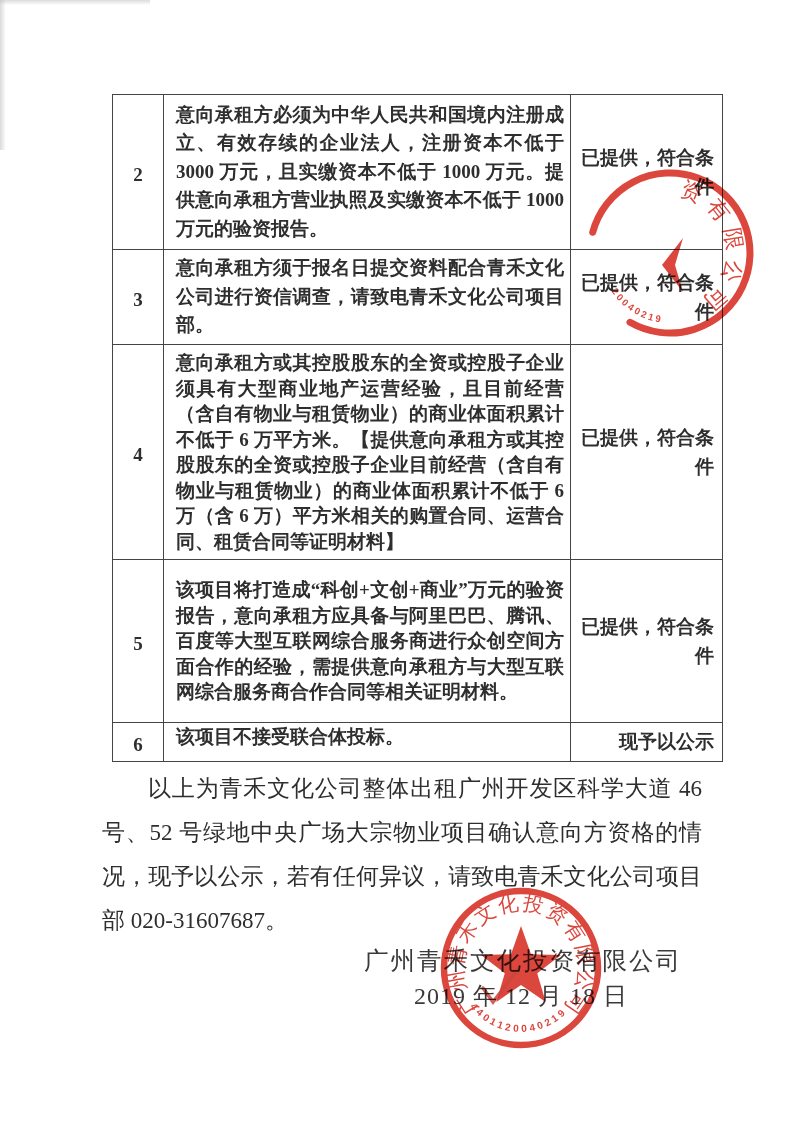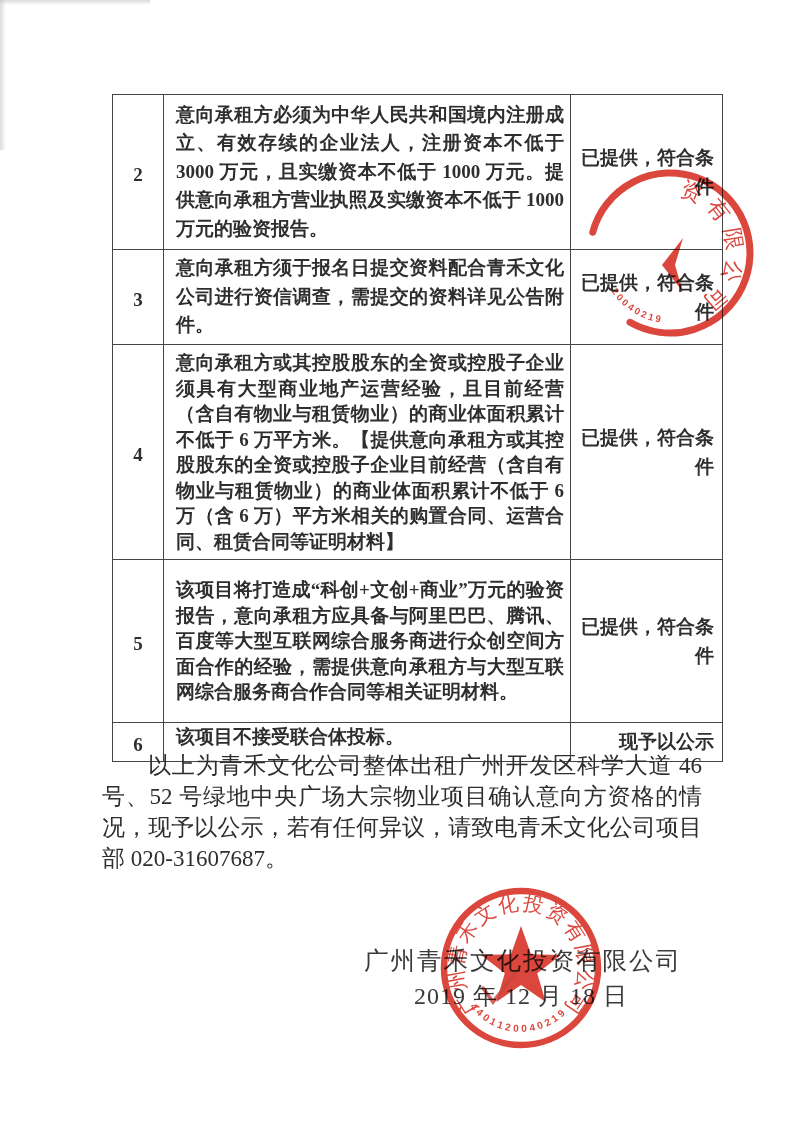--- a/index.html
+++ b/index.html
@@ -32,22 +32,22 @@
   td.c-txt{width:388px;padding:4px 6px 4px 12px;text-align:justify;}
   td.c-st{width:135px;text-align:right;line-height:29px;padding:0 8px;}
   tr.r2 td{height:146px;} tr.r2 td.c-txt{line-height:28.5px;}
   tr.r3 td{height:86px;}  tr.r3 td.c-txt{line-height:28.5px;}
   tr.r4 td{height:206px;} tr.r4 td.c-txt{line-height:25.5px;}
   tr.r5 td{height:154px;} tr.r5 td.c-txt{line-height:25.5px;}
   tr.r6 td{height:26px;}  tr.r6 td.c-txt{line-height:24px;padding-top:1px;padding-bottom:11px;}
   tr.r6 td.c-st{line-height:24px;}
 
   .closing{
-    position:absolute;left:102px;top:750px;width:600px;
-    font-size:23px;line-height:31px;
+    position:absolute;left:102px;top:767px;width:600px;
+    font-size:23px;line-height:44px;
     text-align:justify;text-indent:2em;
     color:#2e2e2e;
   }
   .sig-company{
     position:absolute;left:364px;top:944px;
     font-size:24.5px;letter-spacing:2px;color:#3a3a3a;white-space:nowrap;
   }
   .sig-date{
     position:absolute;left:414px;top:980px;
     font-size:24px;letter-spacing:1px;color:#3a3a3a;white-space:nowrap;
@@ -66,21 +66,21 @@
 
   <table class="qual">
     <tbody>
       <tr class="r2">
         <td class="c-no">2</td>
         <td class="c-txt">意向承租方必须为中华人民共和国境内注册成立、有效存续的企业法人，注册资本不低于 3000 万元，且实缴资本不低于 1000 万元。提供意向承租方营业执照及实缴资本不低于 1000 万元的验资报告。</td>
         <td class="c-st">已提供，符合条件</td>
       </tr>
       <tr class="r3">
         <td class="c-no">3</td>
-        <td class="c-txt">意向承租方须于报名日提交资料配合青禾文化公司进行资信调查，需提交的资料详见公告附件。</td>
+        <td class="c-txt">意向承租方须于报名日提交资料配合青禾文化公司进行资信调查，请致电青禾文化公司项目部。</td>
         <td class="c-st">已提供，符合条件</td>
       </tr>
       <tr class="r4">
         <td class="c-no">4</td>
         <td class="c-txt">意向承租方或其控股股东的全资或控股子企业须具有大型商业地产运营经验，且目前经营（含自有物业与租赁物业）的商业体面积累计不低于 6 万平方米。【提供意向承租方或其控股股东的全资或控股子企业目前经营（含自有物业与租赁物业）的商业体面积累计不低于 6 万（含 6 万）平方米相关的购置合同、运营合同、租赁合同等证明材料】</td>
         <td class="c-st">已提供，符合条件</td>
       </tr>
       <tr class="r5">
         <td class="c-no">5</td>
         <td class="c-txt">该项目将打造成“科创+文创+商业”万元的验资报告，意向承租方应具备与阿里巴巴、腾讯、百度等大型互联网综合服务商进行众创空间方面合作的经验，需提供意向承租方与大型互联网综合服务商合作合同等相关证明材料。</td>

